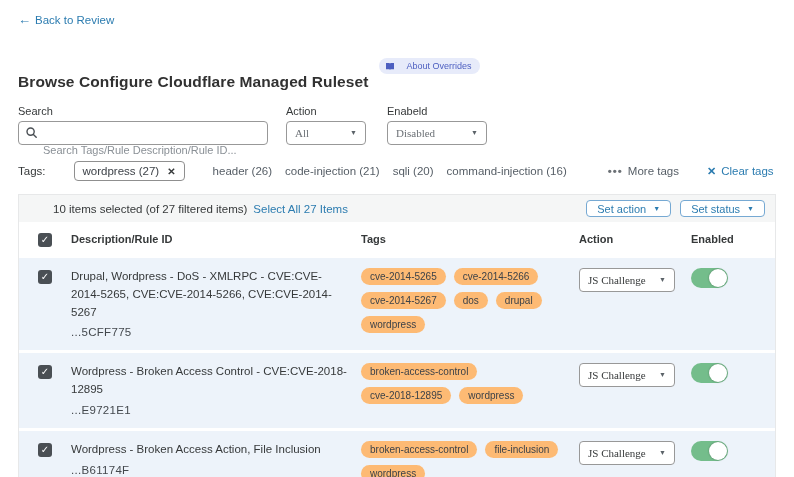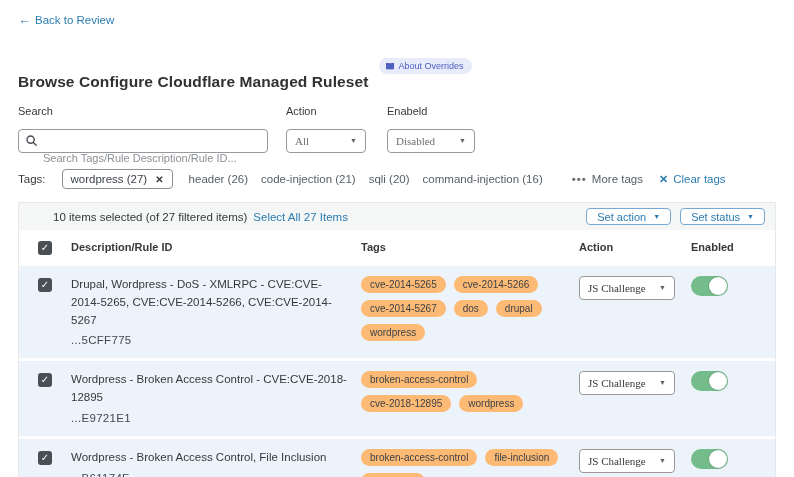--- a/index.html
+++ b/index.html
@@ -8,43 +8,43 @@
   .page { padding:10px 18px 0 18px; }
 
   
   .back-link { color:#2c7cb0; font-size:11.5px; cursor:pointer; display:inline-flex; align-items:center; gap:4px; }
   .back-link .arrow { font-size:13px; }
 
   
   .title-row { display:flex; align-items:center; gap:10px; margin-top:13px; }
   .page-title { font-size:15.5px; font-weight:bold; color:#313131; letter-spacing:.1px;margin-top:32px; }
   .badge { background:#e7ebfa; color:#4d5fc0; font-size:9px; padding:3px 8px 3px 6px;
-    border-radius:10px; display:inline-flex; align-items:flex-end; gap:4px; }
+    border-radius:10px; display:inline-flex; align-items:flex-end; gap:12px; }
   .badge svg { display:block; }
 
   
   .filters { display:flex; margin-top:14px; }
-  .filter-label { font-size:11px; color:#36393a; margin-bottom:12px; }
+  .filter-label { font-size:11px; color:#36393a; margin-bottom:4px; }
   .f-search { width:250px; }
   .f-action { margin-left:18px; }
   .f-enabled { margin-left:21px; }
   .search-box { display:flex; align-items:center; height:24px; border:1px solid #989898;
     border-radius:4px; background:#fff; padding:0 7px; gap:6px; }
   .search-box input { border:0; outline:0; flex:1; font-size:11px; color:#36393a;
     font-family:"Liberation Sans", sans-serif; background:transparent;margin-top:33px; }
   .search-box input::placeholder { color:#8a9096; }
   .select { display:inline-flex; align-items:center; justify-content:space-between;
     height:24px; border:1px solid #989898; border-radius:4px; background:#fff;
     padding:0 8px; font-size:11px; color:#6b7075; cursor:pointer;font-family:Liberation Serif, serif; }
   .select .caret { font-size:7px; color:#5b6268; margin-left:8px; }
   .sel-action { width:80px; }
-  .sel-enabled { width:88px; }
-
-  
-  .tags-bar { display:flex; align-items:center; margin-top:16px; font-size:11.5px; gap:16px; }
+  .sel-enabled { width:100px; }
+
+  
+  .tags-bar { display:flex; align-items:center; margin-top:16px; font-size:11.5px; gap:28px; }
   .tags-bar .tags-label { color:#36393a; }
   .tag-chip-selected { display:inline-flex; align-items:center; gap:8px; border:1px solid #8f8f8f;
     border-radius:4px; padding:3px 8px; color:#3d4248; cursor:pointer; background:#fff; }
   .tag-chip-selected .x { font-size:10px; font-weight:bold; color:#36393a; }
   .tag-plain { color:#565e66; cursor:pointer; }
   .more-tags { color:#565e66; cursor:pointer; display:inline-flex; align-items:center; gap:5px; }
   .more-tags .dots { letter-spacing:1px; font-weight:bold; color:#6b7075; }
   .clear-tags { color:#2c7cb0; cursor:pointer; display:inline-flex; align-items:center; gap:5px; }
   .clear-tags .x { font-weight:bold; font-size:11px; }
 
@@ -231,21 +231,21 @@
       <span class="toggle on"><span class="knob"></span></span>
     </div>
   </div>
   <div class="trow">
     <div class="cell check">
       <span class="cb">
               <span class="tick">✓</span>
             </span>
     </div>
     <div class="cell desc">
-      <div class="desc-text">Wordpress - Broken Access Control, File Inclusion</div>
+      <div class="desc-text">Wordpress - Broken Access Action, File Inclusion</div>
       <div class="rule-id">...B61174F</div>
     </div>
     <div class="cell tags">
       <span class="tagchip">broken-access-control</span>
             <span class="tagchip">file-inclusion</span>
             <span class="tagchip">wordpress</span>
     </div>
     <div class="cell action">
       <span class="select">
         <span>JS Challenge</span>

